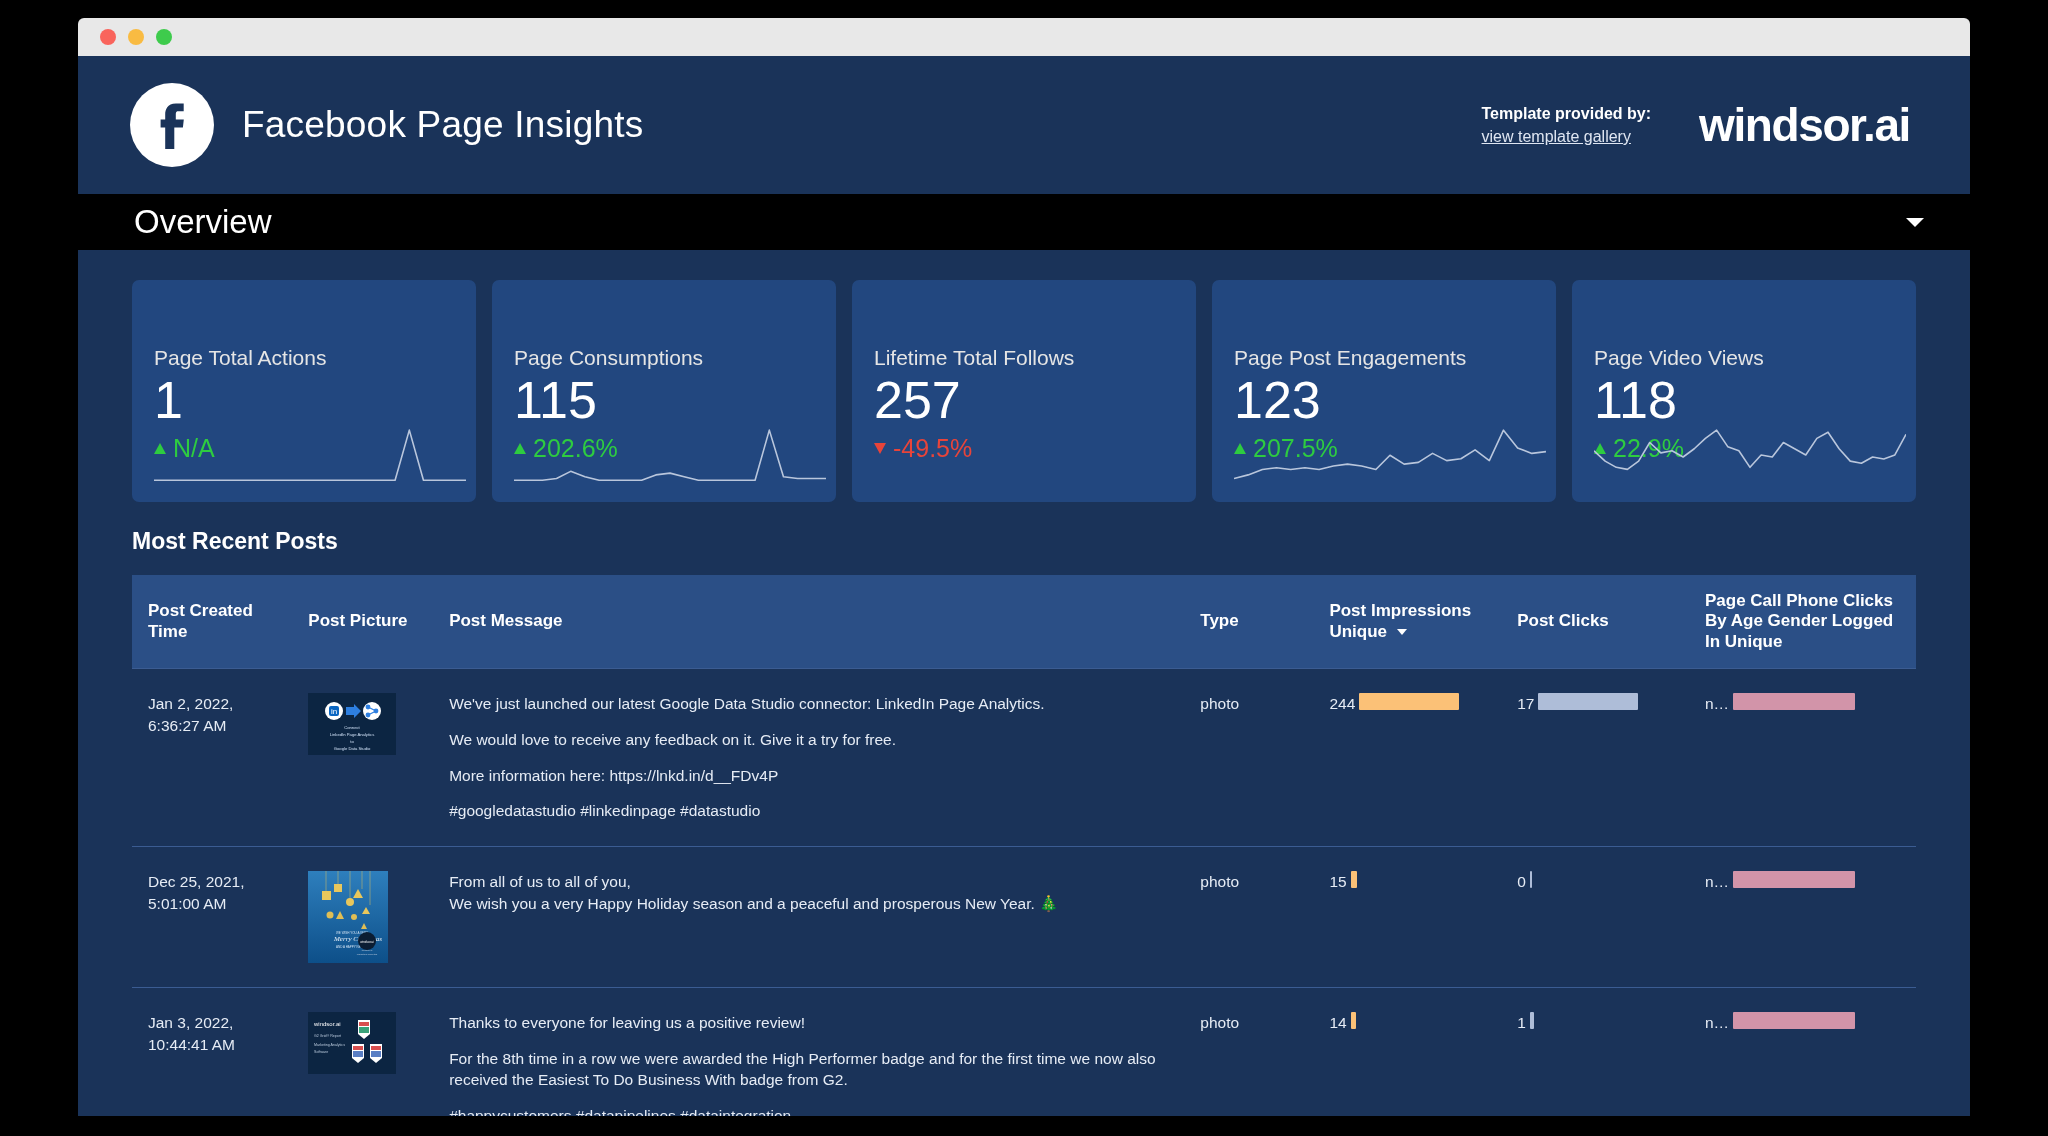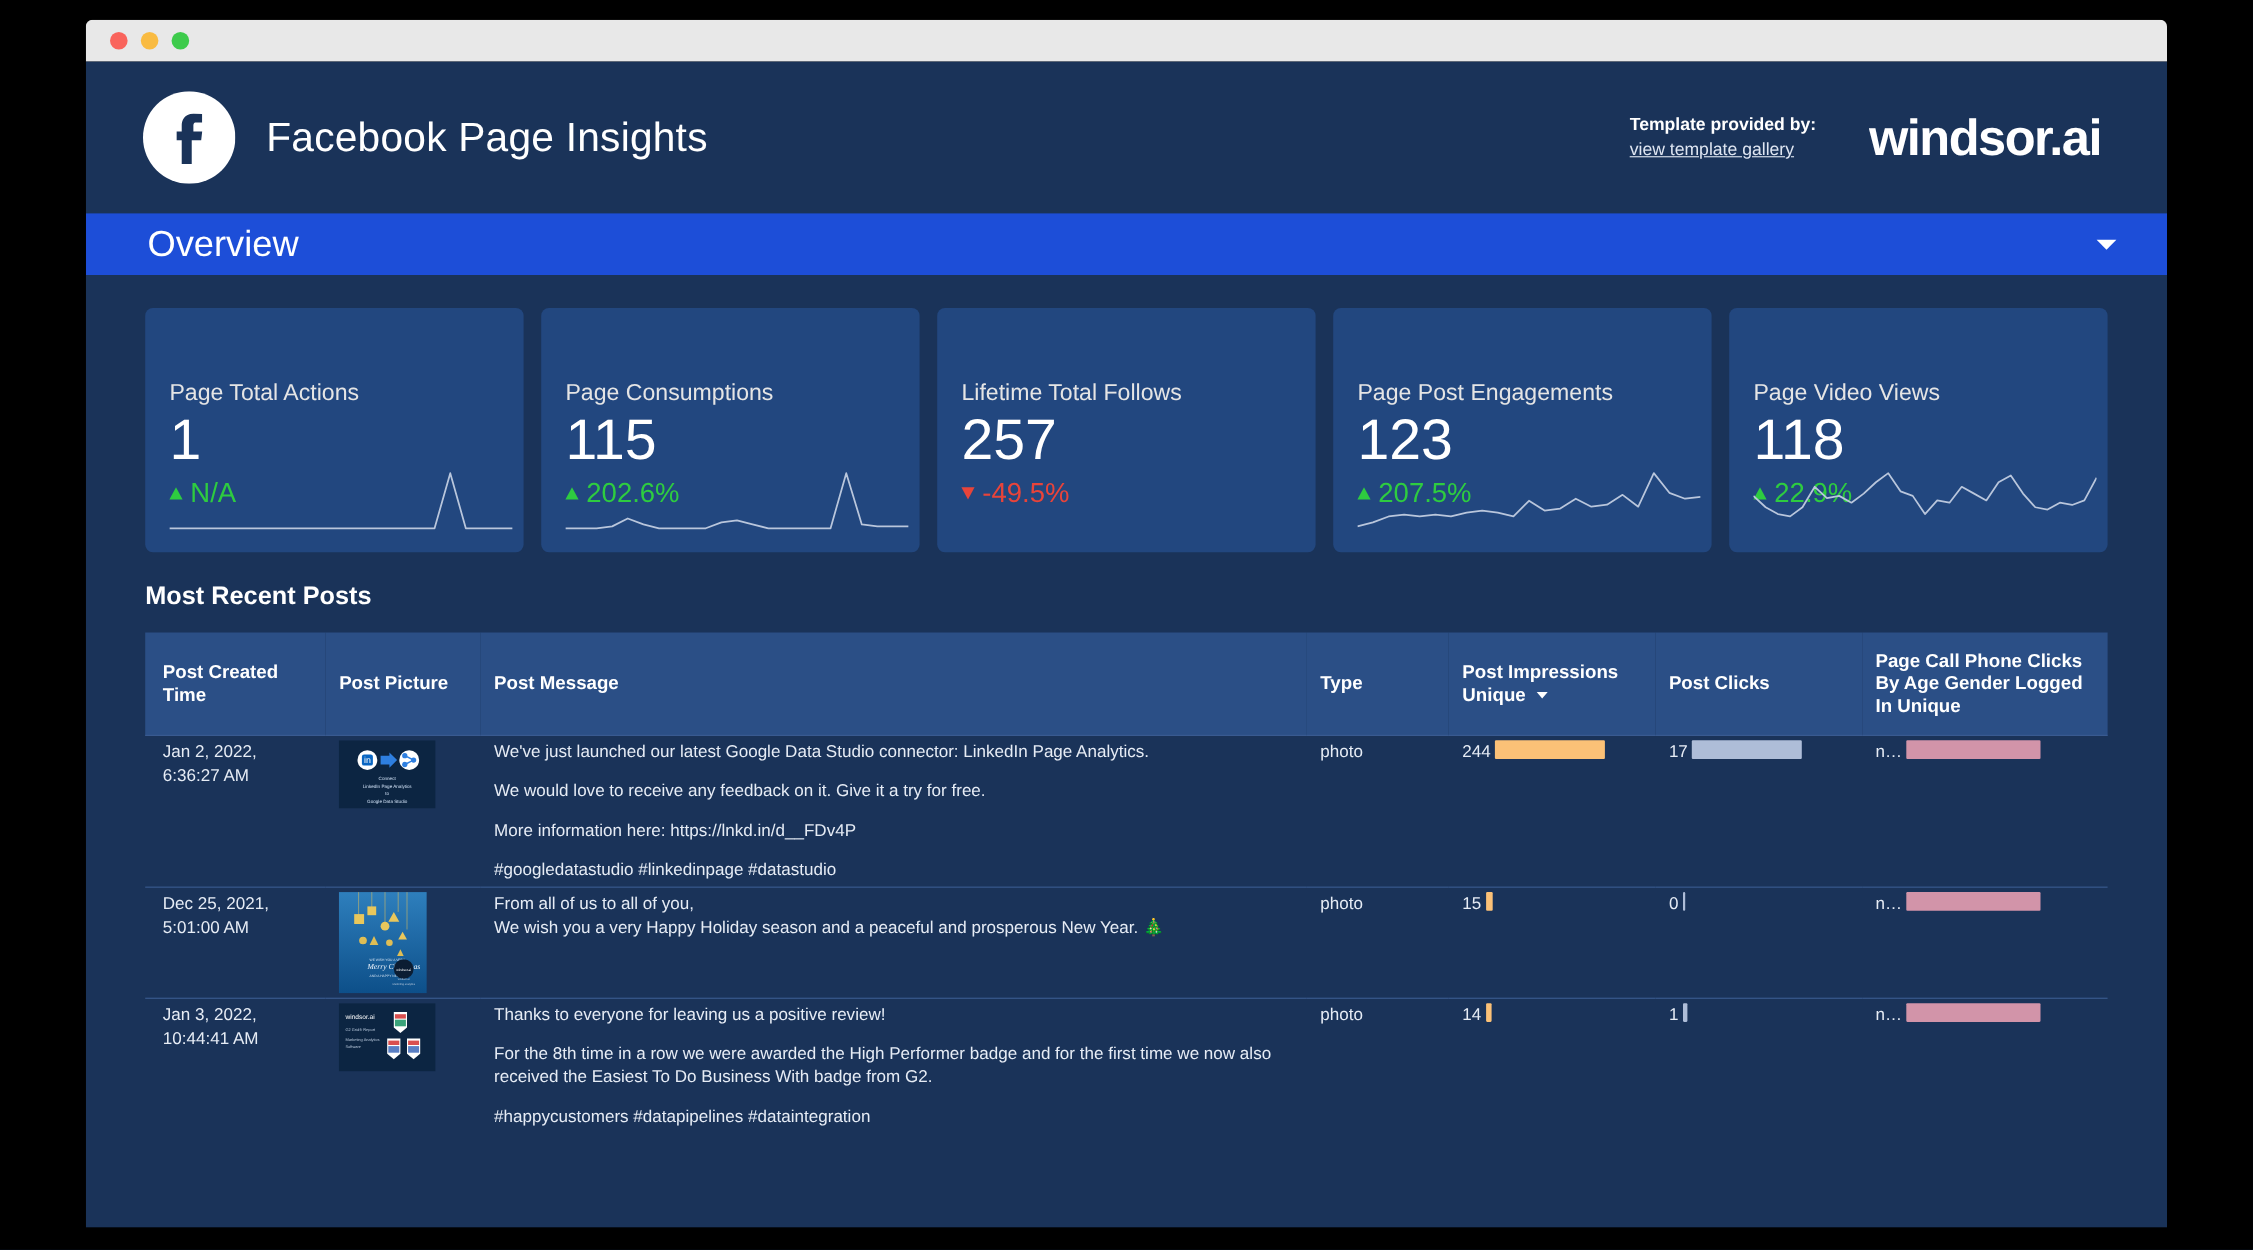--- a/index.html
+++ b/index.html
@@ -72,21 +72,21 @@
   }
   #windsor-logo {
     font-size: 46px; font-weight: bold; color: #ffffff;
     letter-spacing: -1.4px; white-space: nowrap;
   }
 
   
   #overview-bar {
     margin: 0 0 0 0;
     height: 56px;
-    background: #1d4ed8;
+    background: #000000;
     display: flex;
     align-items: center;
     padding: 0 0 0 56px;
   }
   #overview-title { font-size: 33px; color: #fff; font-weight: 400; }
   #daterange-wrap {
     margin-left: auto;
     display: flex; align-items: center; gap: 38px;
     padding-right: 46px;
   }
@@ -169,21 +169,21 @@
   col.c-imp     { width: 160px; }
   col.c-clicks  { width: 160px; }
   col.c-phone   { width: 190px; }
 
   table#posts tbody td {
     border-top: 1px solid #3a5party;
     border-top: 1px solid #3b5c92;
     color: #e6ecf5;
     font-size: 15.5px;
     vertical-align: top;
-    padding: 4px 12px;
+    padding: 24px 12px;
     line-height: 1.4;
   }
   table#posts tbody td:first-child { padding-left: 16px; }
   .msg-p { margin-bottom: 14px; }
   .msg-p:last-child { margin-bottom: 0; }
   .thumb { width: 88px; height: 62px; border-radius: 2px; display:block; }
   .thumb svg { display: block; width: 100%; height: 100%; }
   .bar-cell { display: flex; align-items: flex-start; gap: 4px; }
   .bar-num { font-size: 15.5px; color: #e6ecf5; white-space: nowrap; }
   .bar {

